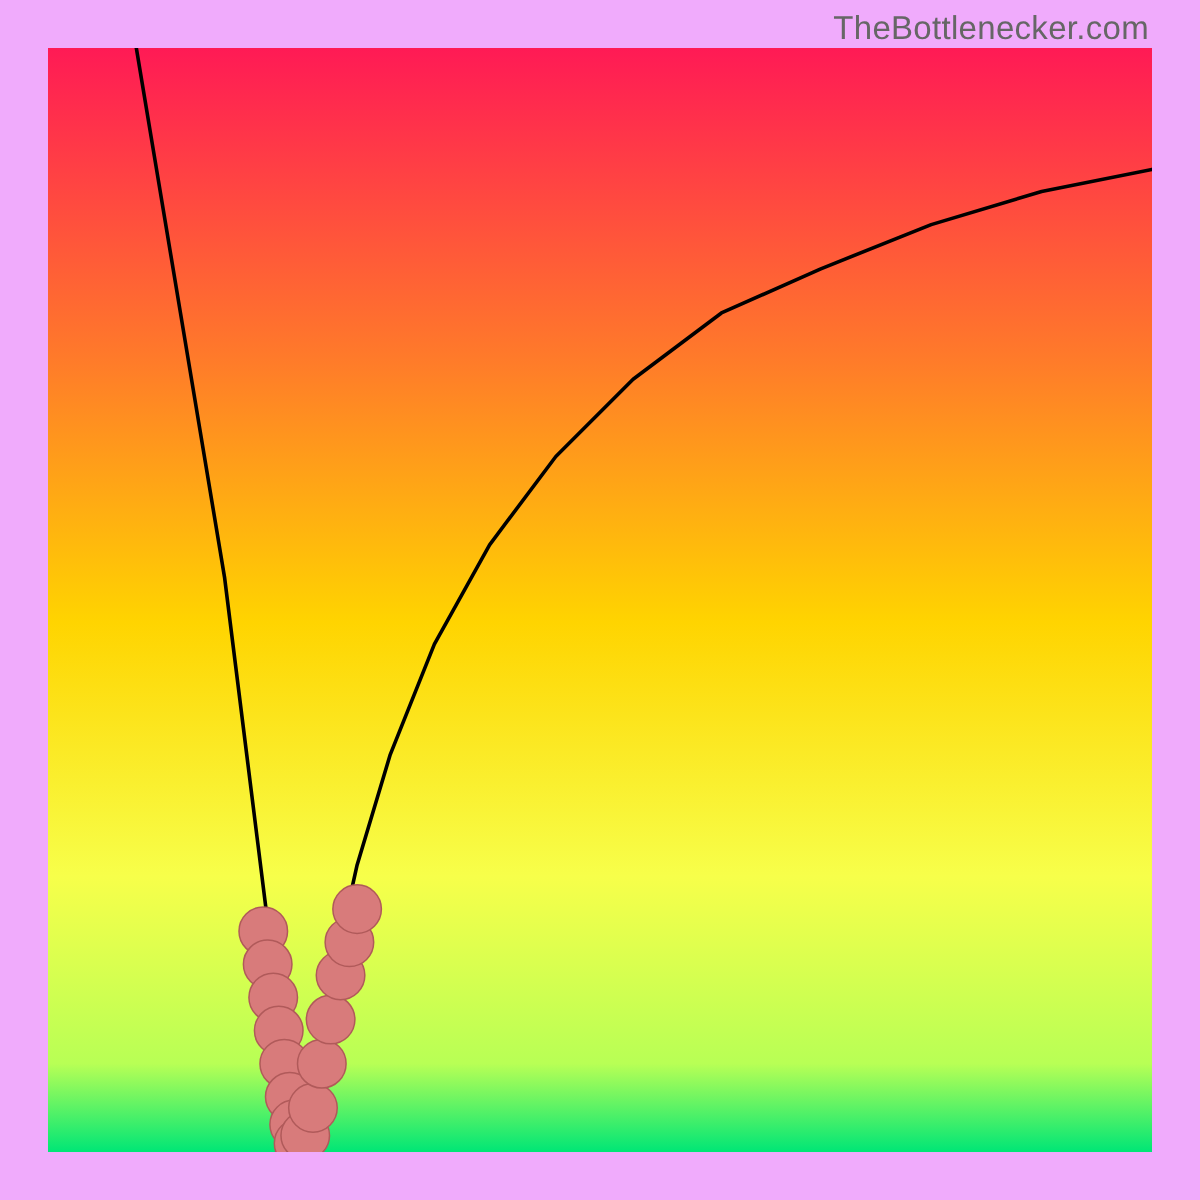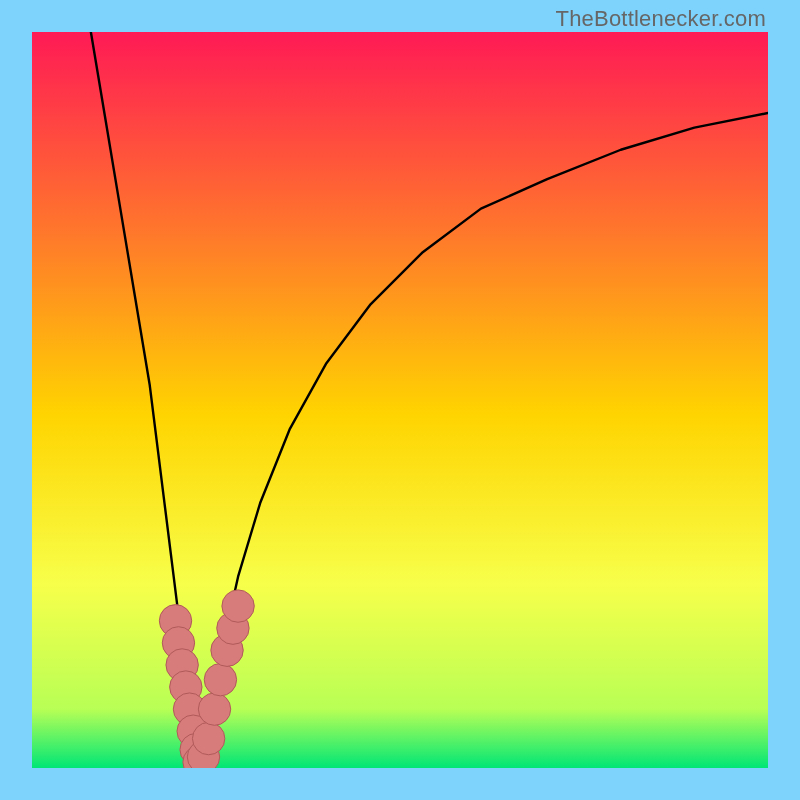--- a/index.html
+++ b/index.html
@@ -8,21 +8,21 @@
     width: 800px;
     height: 800px;
     overflow: hidden;
     background: #000;
     font-family: Arial, Helvetica, sans-serif;
   }
   .chart-frame {
     position: absolute;
     width: 800px;
     height: 800px;
-    background: #7dd3fc;
+    background: #f0abfc;
   }
   .plot-area {
     position: absolute;
     left: 32px;
     top: 32px;
     width: 736px;
     height: 736px;
     overflow: hidden;
   }
   .gradient-bg {

